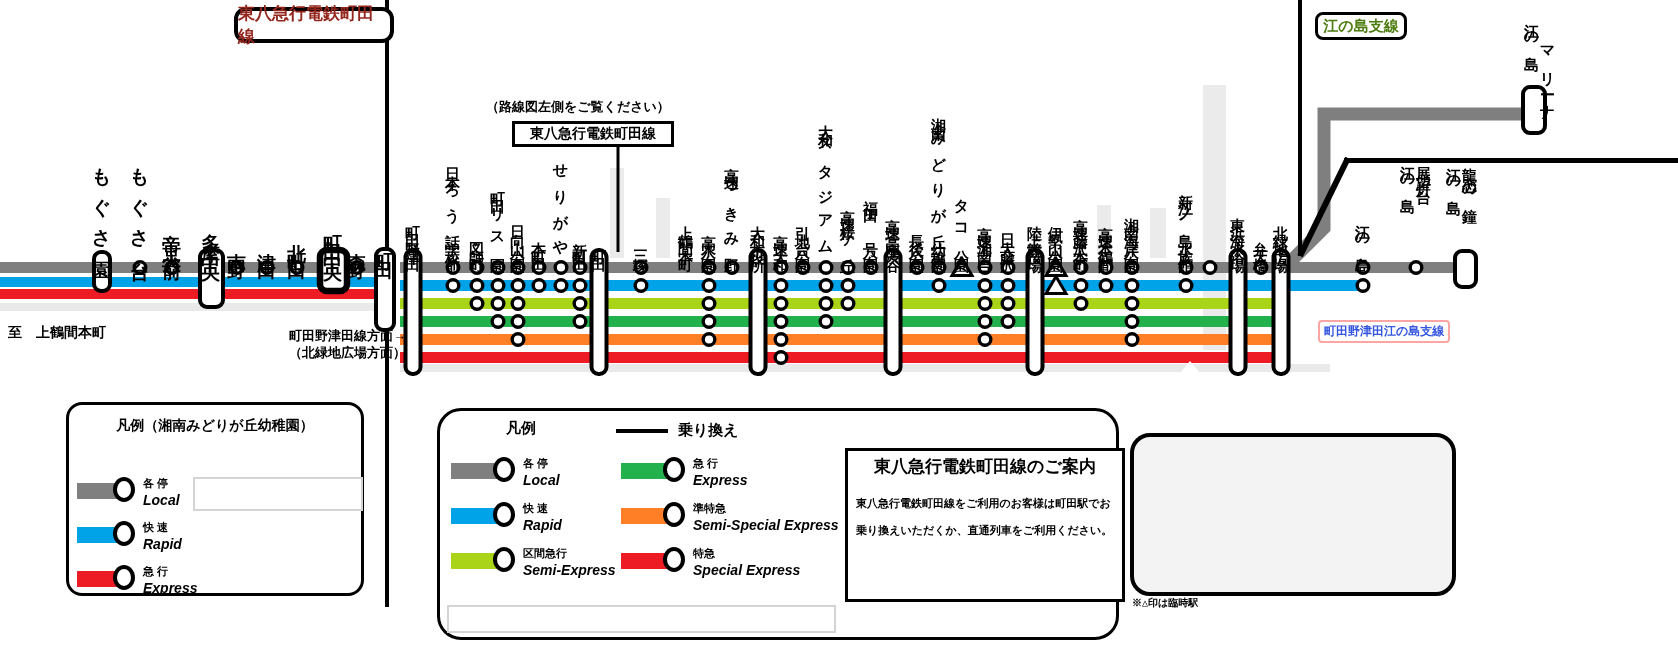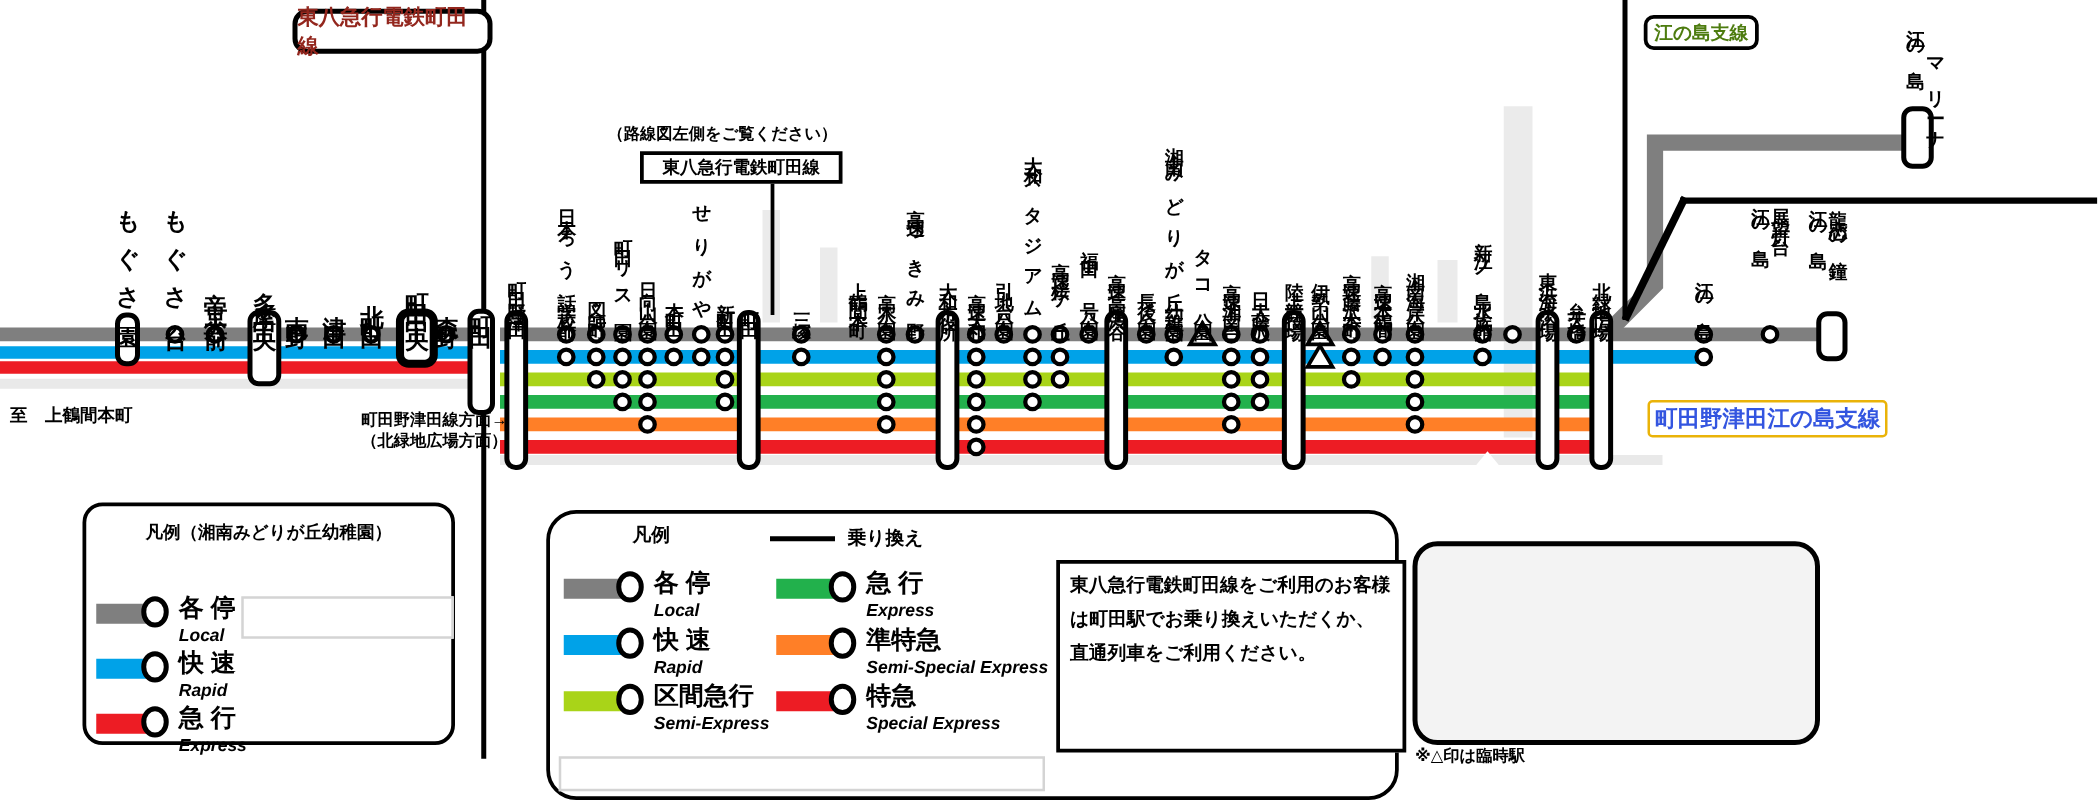--- a/index.html
+++ b/index.html
@@ -8,44 +8,44 @@
   #map-svg{position:absolute;left:0;top:0;}
   .abs{position:absolute;}
   .vcol{writing-mode:vertical-rl;text-orientation:upright;line-height:1;font-weight:700;white-space:nowrap;}
   .st-left{font-size:19px;letter-spacing:9px;}
   .st-mid{font-size:15px;letter-spacing:8px;}
   .st-block{display:flex;flex-direction:row;gap:1px;}
   .title-box{display:flex;align-items:center;justify-content:center;background:#fff;}
   #left-title{left:234px;top:7px;width:152px;height:28px;border:4px solid #000;border-radius:12px;font-size:17px;}
   #middle-title{left:419px;top:12px;width:236px;height:25px;border:3px solid #000;border-radius:12px;font-size:15px;}
   #enoshima-title{left:1315px;top:12px;width:86px;height:22px;border:3px solid #000;border-radius:8px;font-size:15px;}
-  #branch-sub{left:1318px;top:320px;border:2px solid #eab308;border-radius:4px;padding:1px 4px;font-size:18px;background:#fff;}
+  #branch-sub{left:1318px;top:320px;border:2px solid #fca5a5;border-radius:4px;padding:1px 4px;font-size:12px;background:#fff;}
   #callout-note{left:486px;top:98px;font-size:13px;}
   #callout-box{left:512px;top:121px;width:156px;height:20px;border:3px solid #000;font-size:14px;}
   #note-to{left:8px;top:324px;font-size:14px;}
   #note-dir{left:289px;top:327px;font-size:13px;line-height:17px;}
   .panel{background:#fff;border:3px solid #000;}
   #left-legend{left:66px;top:402px;width:292px;height:188px;border-radius:16px;}
   #left-legend .lg-title{position:absolute;left:0;top:12px;width:100%;text-align:center;font-size:14px;}
   #mid-legend{left:437px;top:408px;width:676px;height:226px;border-radius:24px;}
   #mid-legend .lg-title{position:absolute;left:66px;top:8px;font-size:15px;}
   #transfer{position:absolute;left:176px;top:10px;display:flex;align-items:center;gap:10px;font-size:15px;}
   #transfer .tline{display:inline-block;width:52px;height:4px;background:#000;}
   .legend-row{position:absolute;height:40px;}
   .lg-swatch{position:absolute;top:12px;height:16px;}
   .lg-circle{position:absolute;top:6px;width:14px;height:17px;border:4px solid #000;border-radius:50%;background:#fff;}
   .lg-text{position:absolute;top:2px;white-space:nowrap;}
-  .lg-jp{font-size:20px;}
+  .lg-jp{font-size:11px;}
   .lg-en{font-size:14px;font-style:italic;}
   .empty-box{position:absolute;background:#fff;border:2px solid #d4d4d4;}
   #info-box{left:845px;top:448px;width:258px;height:144px;border:3px solid #000;background:#fff;padding:2px 8px;box-sizing:content-box;}
   #info-box .ib-title{text-align:center;font-size:17px;margin-top:2px;}
-  #info-box .ib-body{font-size:15px;line-height:27px;margin-top:2px;}
+  #info-box .ib-body{font-size:11px;line-height:27px;margin-top:12px;}
   #right-box{left:1130px;top:433px;width:318px;height:155px;border:4px solid #000;border-radius:20px;background:#f3f3f3;}
-  #temp-note{left:1132px;top:596px;font-size:13px;}
+  #temp-note{left:1132px;top:596px;font-size:10px;font-family:Liberation Mono, monospace;}
 </style>
 </head>
 <body>
 
 <div id="stage">
   <svg id="map-svg" width="1678" height="648" viewBox="0 0 1678 648">
       <rect x="610" y="168" width="14" height="90" fill="#EBEBEB"></rect>
       <rect x="656" y="198" width="14" height="60" fill="#EBEBEB"></rect>
       <rect x="1097" y="205" width="14" height="50" fill="#EBEBEB"></rect>
       <rect x="1150" y="208" width="16" height="50" fill="#EBEBEB"></rect>
@@ -302,18 +302,19 @@
         <div class="legend-row" style="left: 181px; top: 130px;">
           <span class="lg-swatch" style="left:0;width:50px;background:#ED1C24;"></span>
           <span class="lg-circle" style="left:42px;"></span>
           <span class="lg-text" style="left:72px;"><span class="lg-jp">特急</span><br><span class="lg-en">Special Express</span></span>
         </div>
       </div>
     <div class="empty-box" style="left:7px;top:194px;width:385px;height:24px;"></div>
   </div>
 
   <div id="info-box" class="abs">
+    <div class="ib-title">東八急行電鉄町田線のご案内</div>
     <div class="ib-body">東八急行電鉄町田線をご利用のお客様は町田駅でお乗り換えいただくか、直通列車をご利用ください。</div>
   </div>
 
   <div id="right-box" class="abs"></div>
   <div id="temp-note" class="abs">※△印は臨時駅</div>
 </div>
 
 </body></html>

